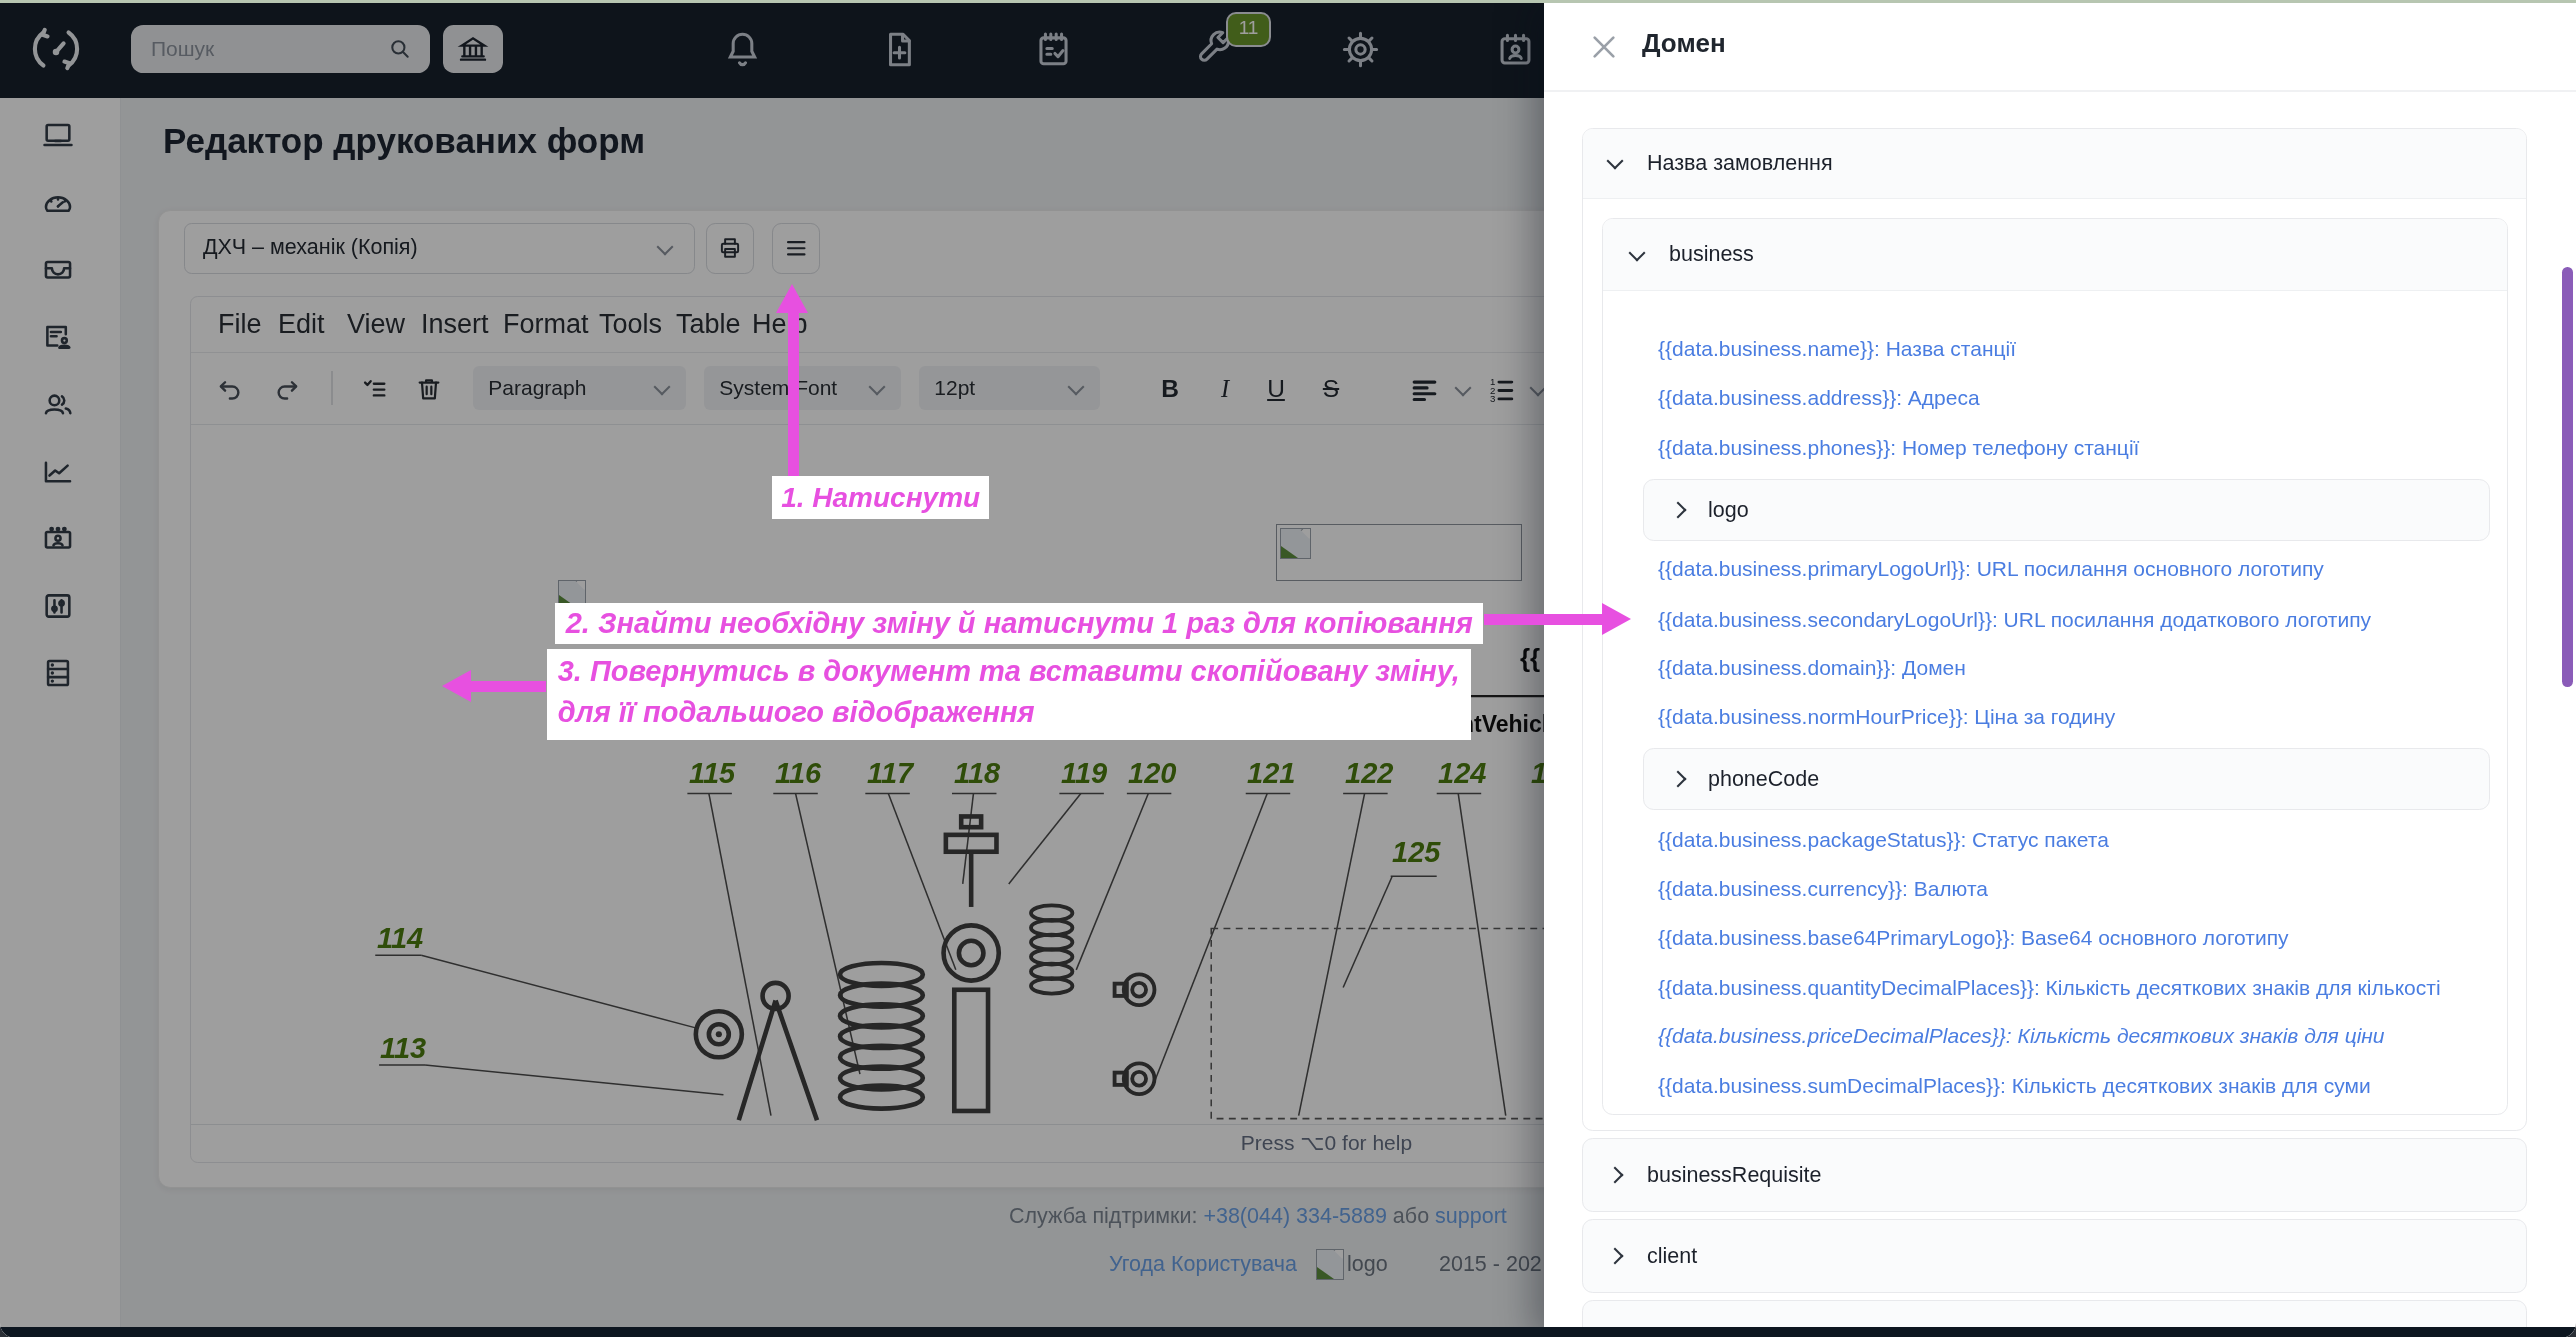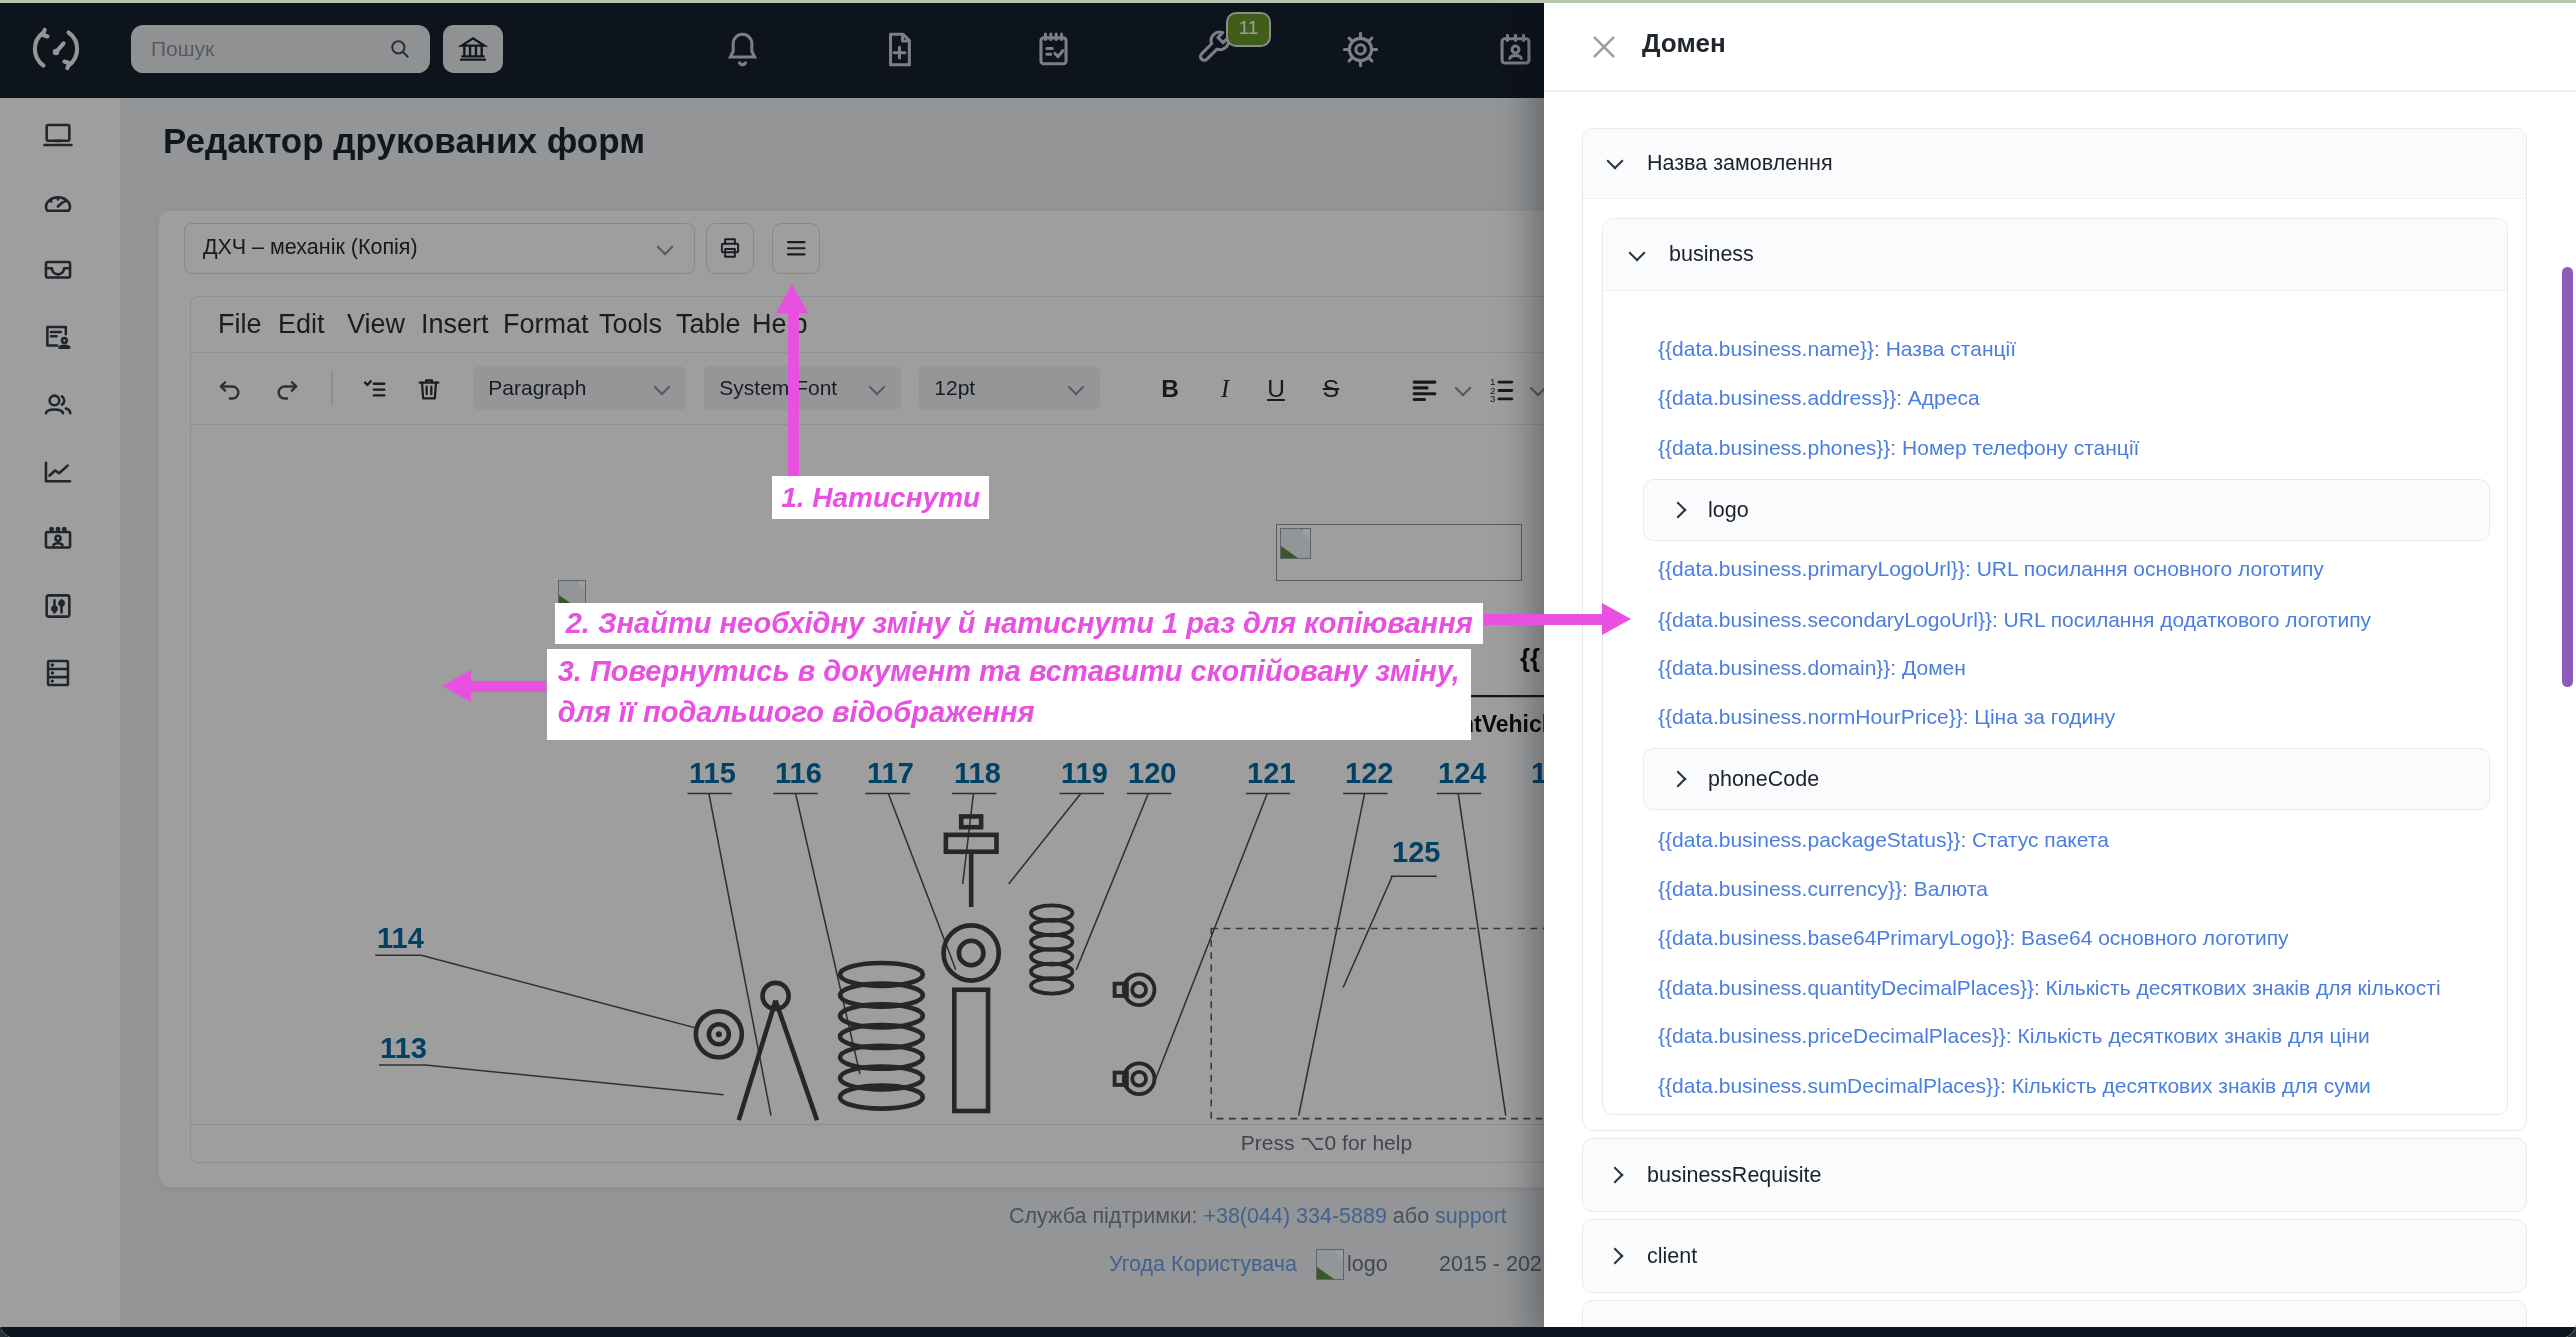--- a/index.html
+++ b/index.html
@@ -25,21 +25,21 @@
   .chev-right{transform:rotate(-45deg);}
   .icon-btn{position:absolute;top:11.5px;width:46px;height:49px;border:1.5px solid #d8dbe0;border-radius:9.2px;background:#fff;display:flex;align-items:center;justify-content:center;}
   .editor{position:absolute;left:31px;top:85px;width:2271px;height:865px;border:1.5px solid #e4e6ea;border-radius:7.7px;background:#fff;}
   .menubar{position:absolute;left:0;top:0;width:100%;height:55px;}
   .menubar span{position:absolute;line-height:55px;font-size:27px;color:#2a2f36;}
   .tbar{position:absolute;left:0;top:55px;width:100%;height:71px;border-top:0.8px solid #e9eaee;border-bottom:1.5px solid #e6e8ec;}
   .tb-sel{position:absolute;top:13px;height:44px;background:#f1f3f5;border-radius:6.1px;}
   .tb-sel .txt{position:absolute;left:15.3px;line-height:44px;font-size:21px;color:#2a2f36;}
   .tb-txt{position:absolute;top:0;height:71px;line-height:71px;font-size:24.5px;color:#252b33;text-align:center;}
   .docarea{position:absolute;left:0;top:126px;width:2269px;height:701px;overflow:hidden;}
-  .dn{position:absolute;font-weight:600;font-size:29px;color:#0369a1;}
+  .dn{position:absolute;font-style:italic;font-weight:600;font-size:29px;color:#4d7c0f;}
   .statusbar{position:absolute;left:0;top:827px;width:100%;height:36px;border-top:1.5px solid #e3e5e9;text-align:center;line-height:36px;font-size:21px;color:#667085;}
   .footer-txt{font-size:21.5px;color:#7b8591;white-space:nowrap;}
   .blue{color:#6aa0e6;}
   
   .bimg{display:inline-block;position:relative;background:#eef2f7;border:1.5px solid #9aa2ac;overflow:hidden;}
   .bimg i{position:absolute;left:0;bottom:0;width:0;height:0;border-left:17px solid #5d8f3e;border-top:12.3px solid transparent;}
   .bimg b{position:absolute;right:-4.6px;top:-4.6px;width:10.7px;height:10.7px;background:#fff;border-left:1.5px solid #9aa2ac;transform:rotate(45deg);}
   
   #overlay{position:absolute;inset:0;background:rgba(0,0,0,.38);z-index:10;}
   .ann{position:absolute;z-index:30;background:#fff;color:#e750e0;font-style:italic;font-weight:700;white-space:nowrap;}
@@ -424,21 +424,21 @@
 
         <div class="pcard sub" style="left:40px;top:529px;width:845px;height:60px;">
           <span class="chev chev-dark chev-right pchev" style="left:28px;top:24px;"></span>
           <span class="pcard-label" style="left:64px;line-height:60px;">phoneCode</span>
         </div>
 
         <div class="pitem" style="top:602px;">{{data.business.packageStatus}}: Статус пакета</div>
         <div class="pitem" style="top:651px;">{{data.business.currency}}: Валюта</div>
         <div class="pitem" style="top:700px;">{{data.business.base64PrimaryLogo}}: Base64 основного логотипу</div>
         <div class="pitem" style="top:750px;">{{data.business.quantityDecimalPlaces}}: Кількість десяткових знаків для кількості</div>
-        <div class="pitem" style="top:798px;">{{data.business.priceDecimalPlaces}}: Кількість десяткових знаків для ціни</div>
+        <div class="pitem" style="top:798px;font-style:italic;">{{data.business.priceDecimalPlaces}}: Кількість десяткових знаків для ціни</div>
         <div class="pitem" style="top:848px;">{{data.business.sumDecimalPlaces}}: Кількість десяткових знаків для суми</div>
       </div>
     </div>
 
     <div class="pcard sub" style="left:38px;top:1138px;width:943px;height:72px;">
       <span class="chev chev-dark chev-right pchev" style="left:26px;top:30px;"></span>
       <span class="pcard-label" style="left:64px;line-height:72px;">businessRequisite</span>
     </div>
     <div class="pcard sub" style="left:38px;top:1219px;width:943px;height:72px;">
       <span class="chev chev-dark chev-right pchev" style="left:26px;top:30px;"></span>

